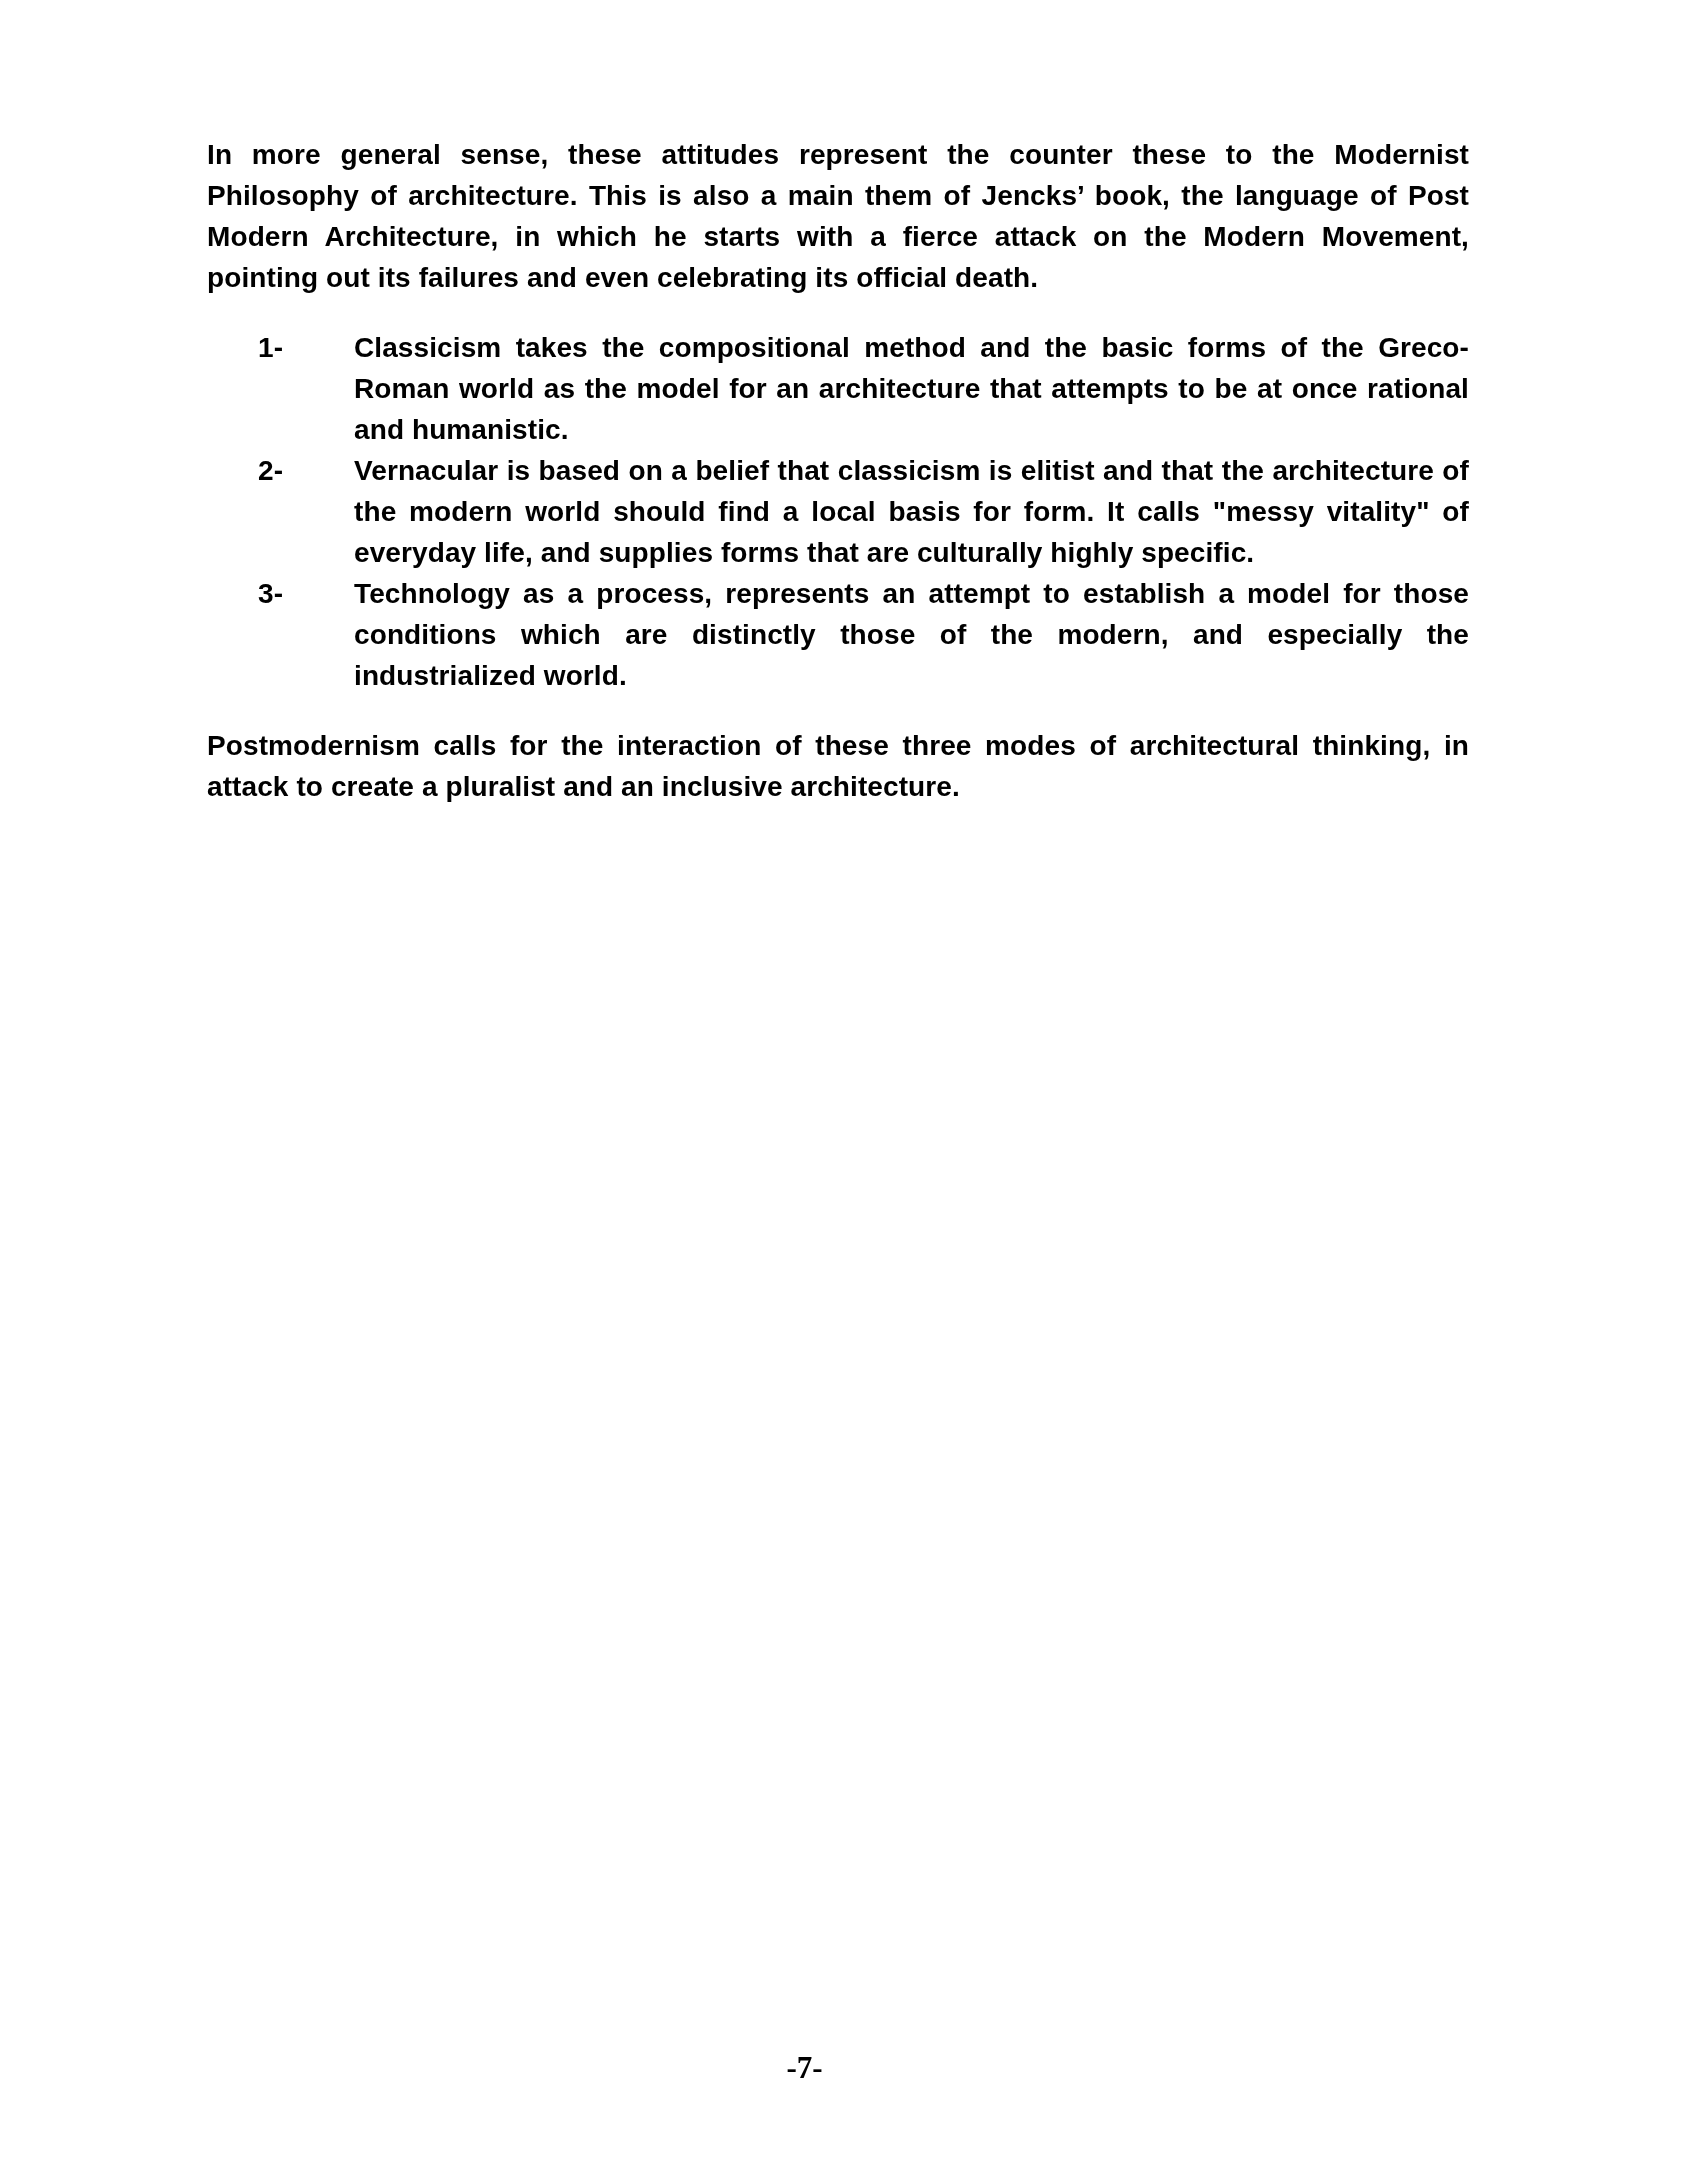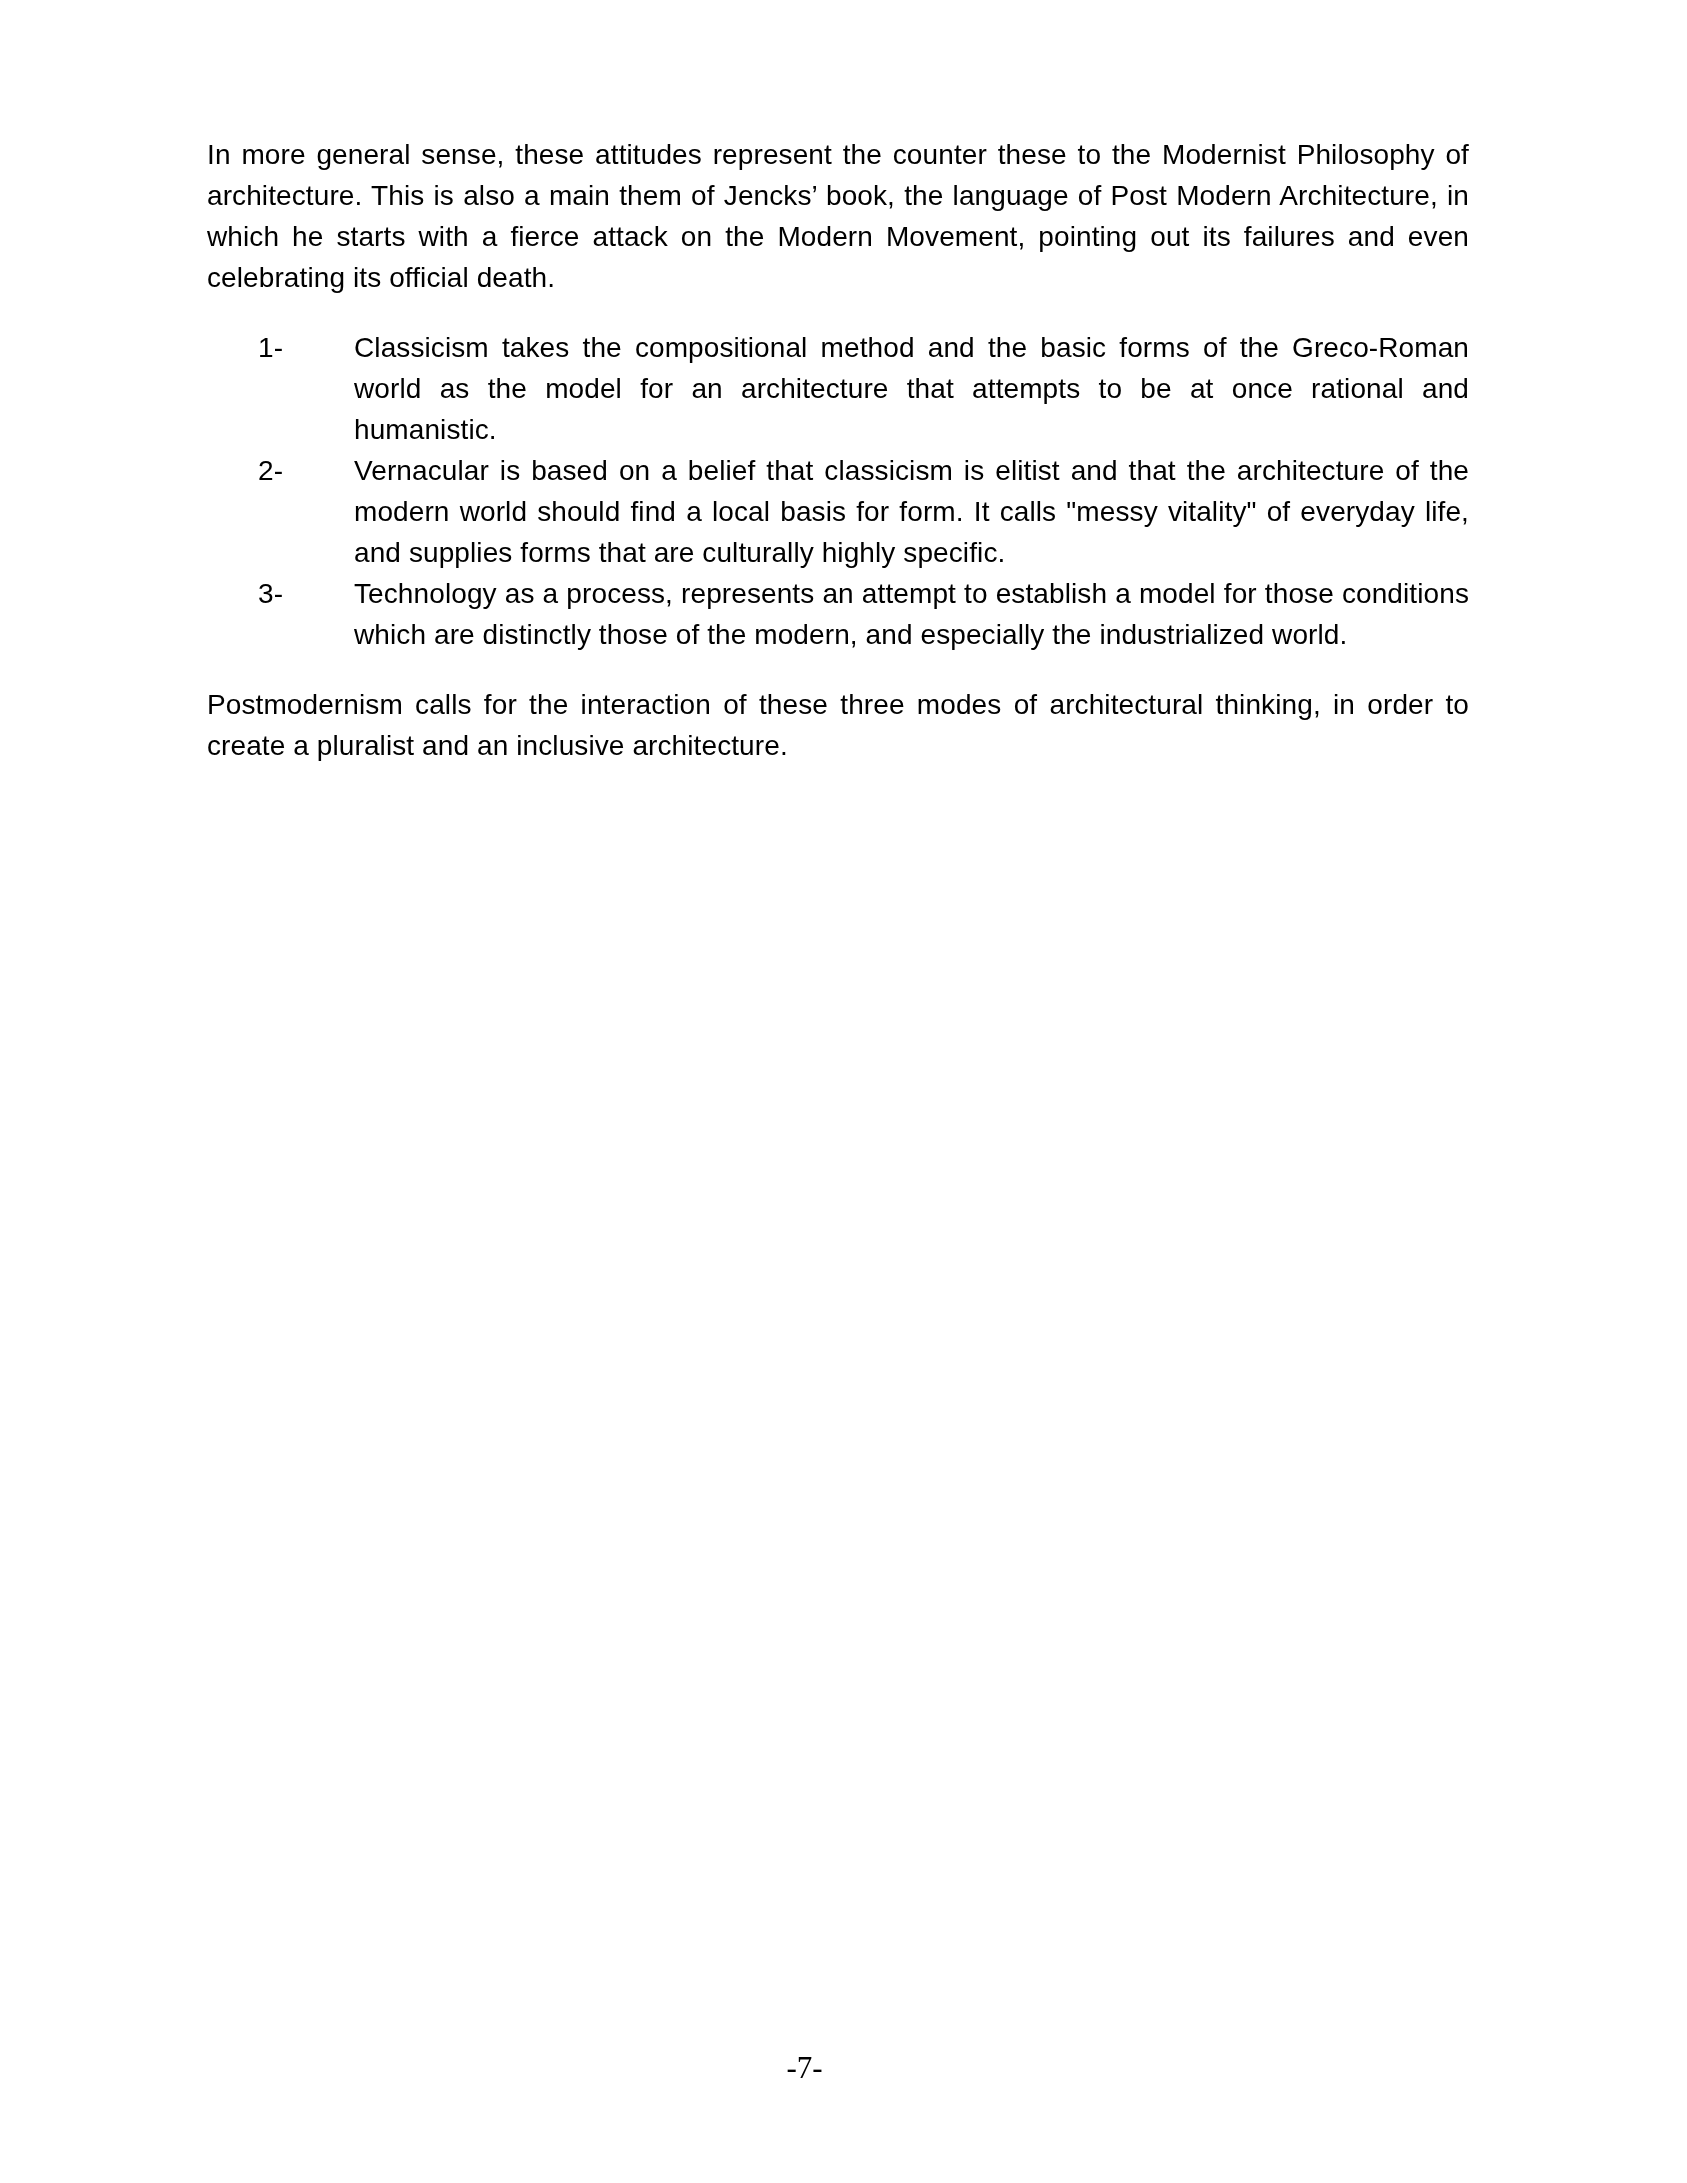--- a/index.html
+++ b/index.html
@@ -8,20 +8,21 @@
     background: #ffffff;
   }
   .page {
     position: relative;
     width: 1554px;
     height: 2183px;
     background: #ffffff;
     color: #000000;
     font-family: "Liberation Sans", sans-serif;
     overflow: hidden;
+    font-weight: bold;
   }
   .content {
     position: absolute;
     left: 207px;
     top: 134px;
     width: 1262px;
     font-size: 28px;
     line-height: 41px;
     text-align: justify;
     letter-spacing: 0.1px;
@@ -82,20 +83,20 @@
         <div class="li-text">Vernacular is based on a belief that classicism is elitist and that the architecture of the modern world should find a local basis for form. It calls "messy vitality" of everyday life, and supplies forms that are culturally highly specific.</div>
       </div>
 
       <div class="li">
         <span class="li-num">3-</span>
         <div class="li-text">Technology as a process, represents an attempt to establish a model for those conditions which are distinctly those of the modern, and especially the industrialized world.</div>
       </div>
 
     </div>
 
-    <p class="para">Postmodernism calls for the interaction of these three modes of architectural thinking, in order to create a pluralist and an inclusive architecture.</p>
+    <p class="para">Postmodernism calls for the interaction of these three modes of architectural thinking, in attack to create a pluralist and an inclusive architecture.</p>
 
   </div>
 
   <div class="footer">-7-</div>
 
 </div>
 
 
 </body></html>

